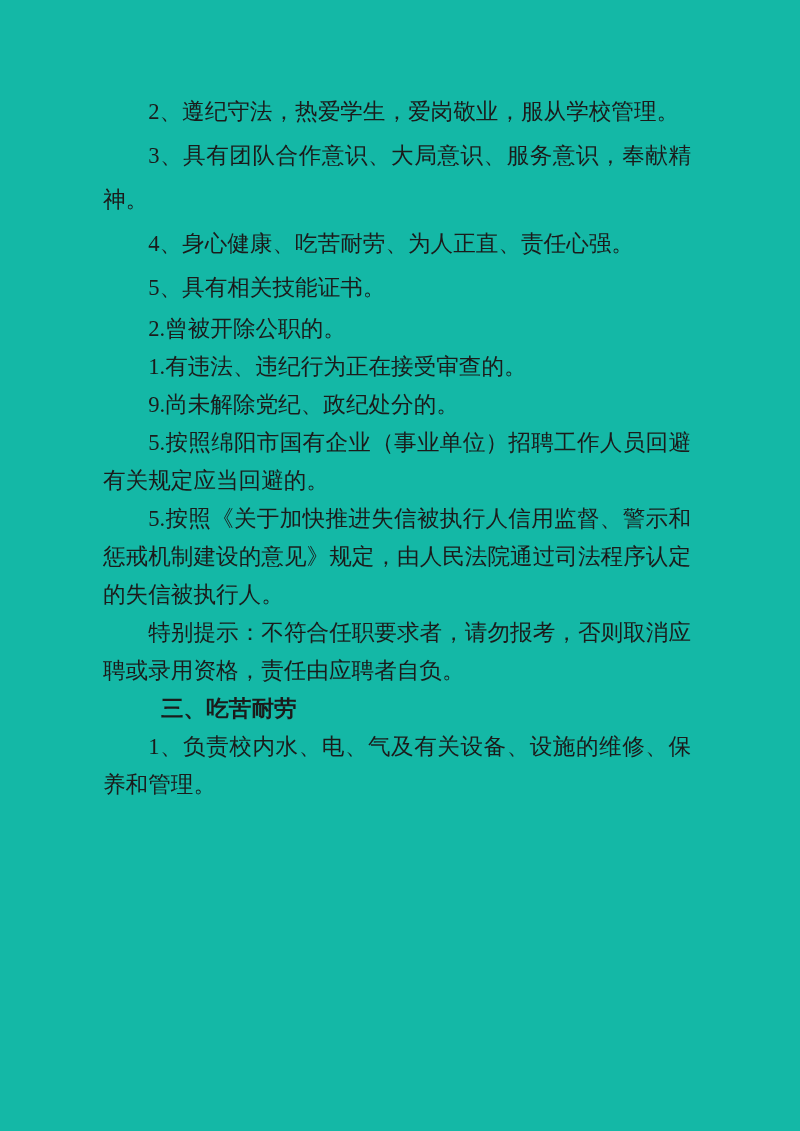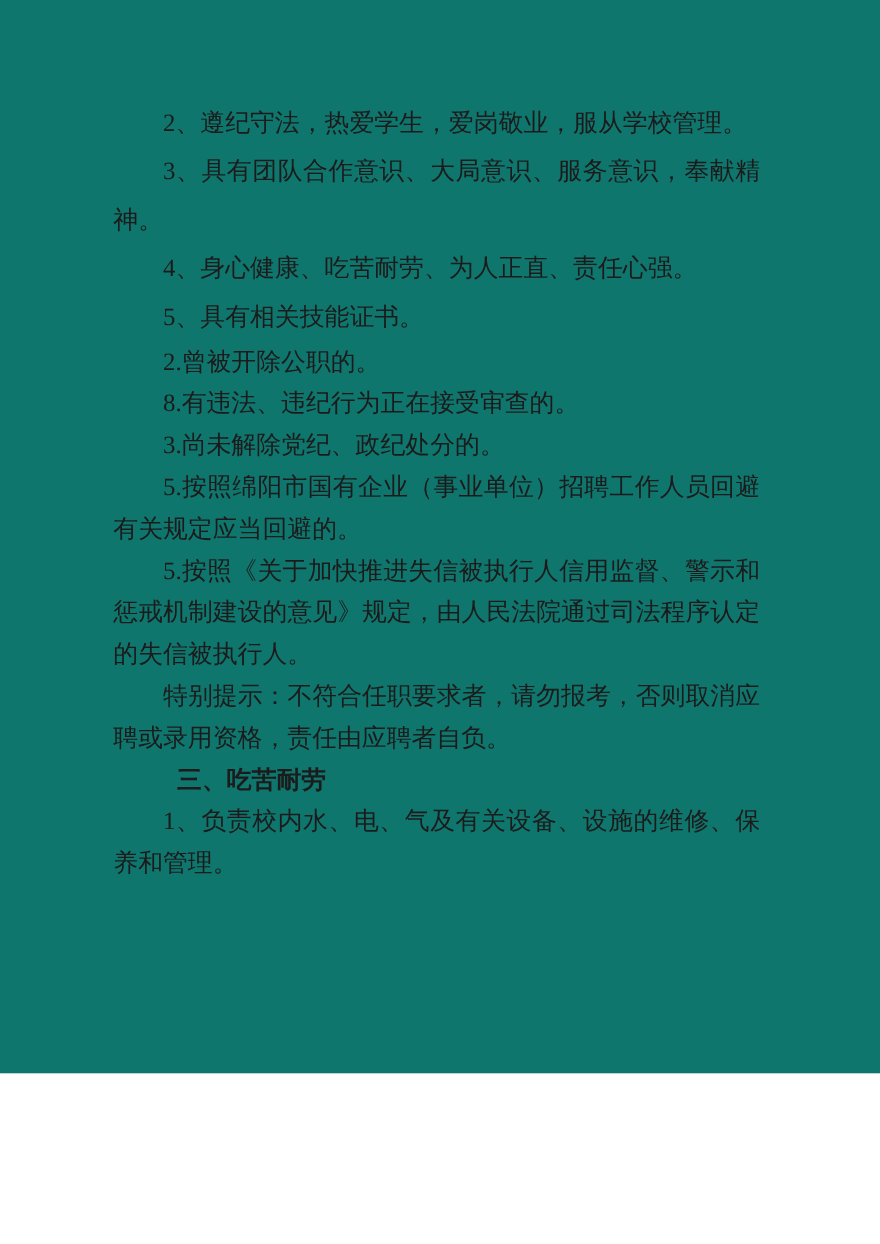--- a/index.html
+++ b/index.html
@@ -3,22 +3,22 @@
 <meta charset="utf-8">
 <style>
   html, body {
     margin: 0;
     padding: 0;
     background: #ffffff;
   }
   .page {
     position: relative;
     width: 800px;
-    height: 976px;
-    background: #0f766e;
+    height: 1131px;
+    background: #14b8a6;
     overflow: hidden;
     box-sizing: border-box;
     padding: 90px 0 0 103px;
   }
   .content {
     width: 588px;
     font-family: "Liberation Serif", "DejaVu Serif", serif;
     font-size: 22.6px;
     color: #1b1b1b;
     text-align: justify;
@@ -39,21 +39,21 @@
 </head>
 <body>
 
 <div class="page">
   <div class="content" style="color: rgb(27, 27, 27);">
       <p class="para style-body lead-wide indent">2、遵纪守法，热爱学生，爱岗敬业，服从学校管理。</p>
       <p class="para style-body lead-wide indent">3、具有团队合作意识、大局意识、服务意识，奉献精神。</p>
       <p class="para style-body lead-wide indent">4、身心健康、吃苦耐劳、为人正直、责任心强。</p>
       <p class="para style-body lead-wide indent">5、具有相关技能证书。</p>
       <p class="para style-body lead-normal indent">2.曾被开除公职的。</p>
-      <p class="para style-body lead-normal indent">8.有违法、违纪行为正在接受审查的。</p>
-      <p class="para style-body lead-normal indent">3.尚未解除党纪、政纪处分的。</p>
+      <p class="para style-body lead-normal indent">1.有违法、违纪行为正在接受审查的。</p>
+      <p class="para style-body lead-normal indent">9.尚未解除党纪、政纪处分的。</p>
       <p class="para style-body lead-normal indent">5.按照绵阳市国有企业（事业单位）招聘工作人员回避有关规定应当回避的。</p>
       <p class="para style-body lead-normal indent">5.按照《关于加快推进失信被执行人信用监督、警示和惩戒机制建设的意见》规定，由人民法院通过司法程序认定的失信被执行人。</p>
       <p class="para style-body lead-normal indent">特别提示：不符合任职要求者，请勿报考，否则取消应聘或录用资格，责任由应聘者自负。</p>
       <p class="para style-heading lead-normal indent">三、吃苦耐劳</p>
       <p class="para style-body lead-normal indent">1、负责校内水、电、气及有关设备、设施的维修、保养和管理。</p>
     </div>
 </div>
 
 </body></html>

